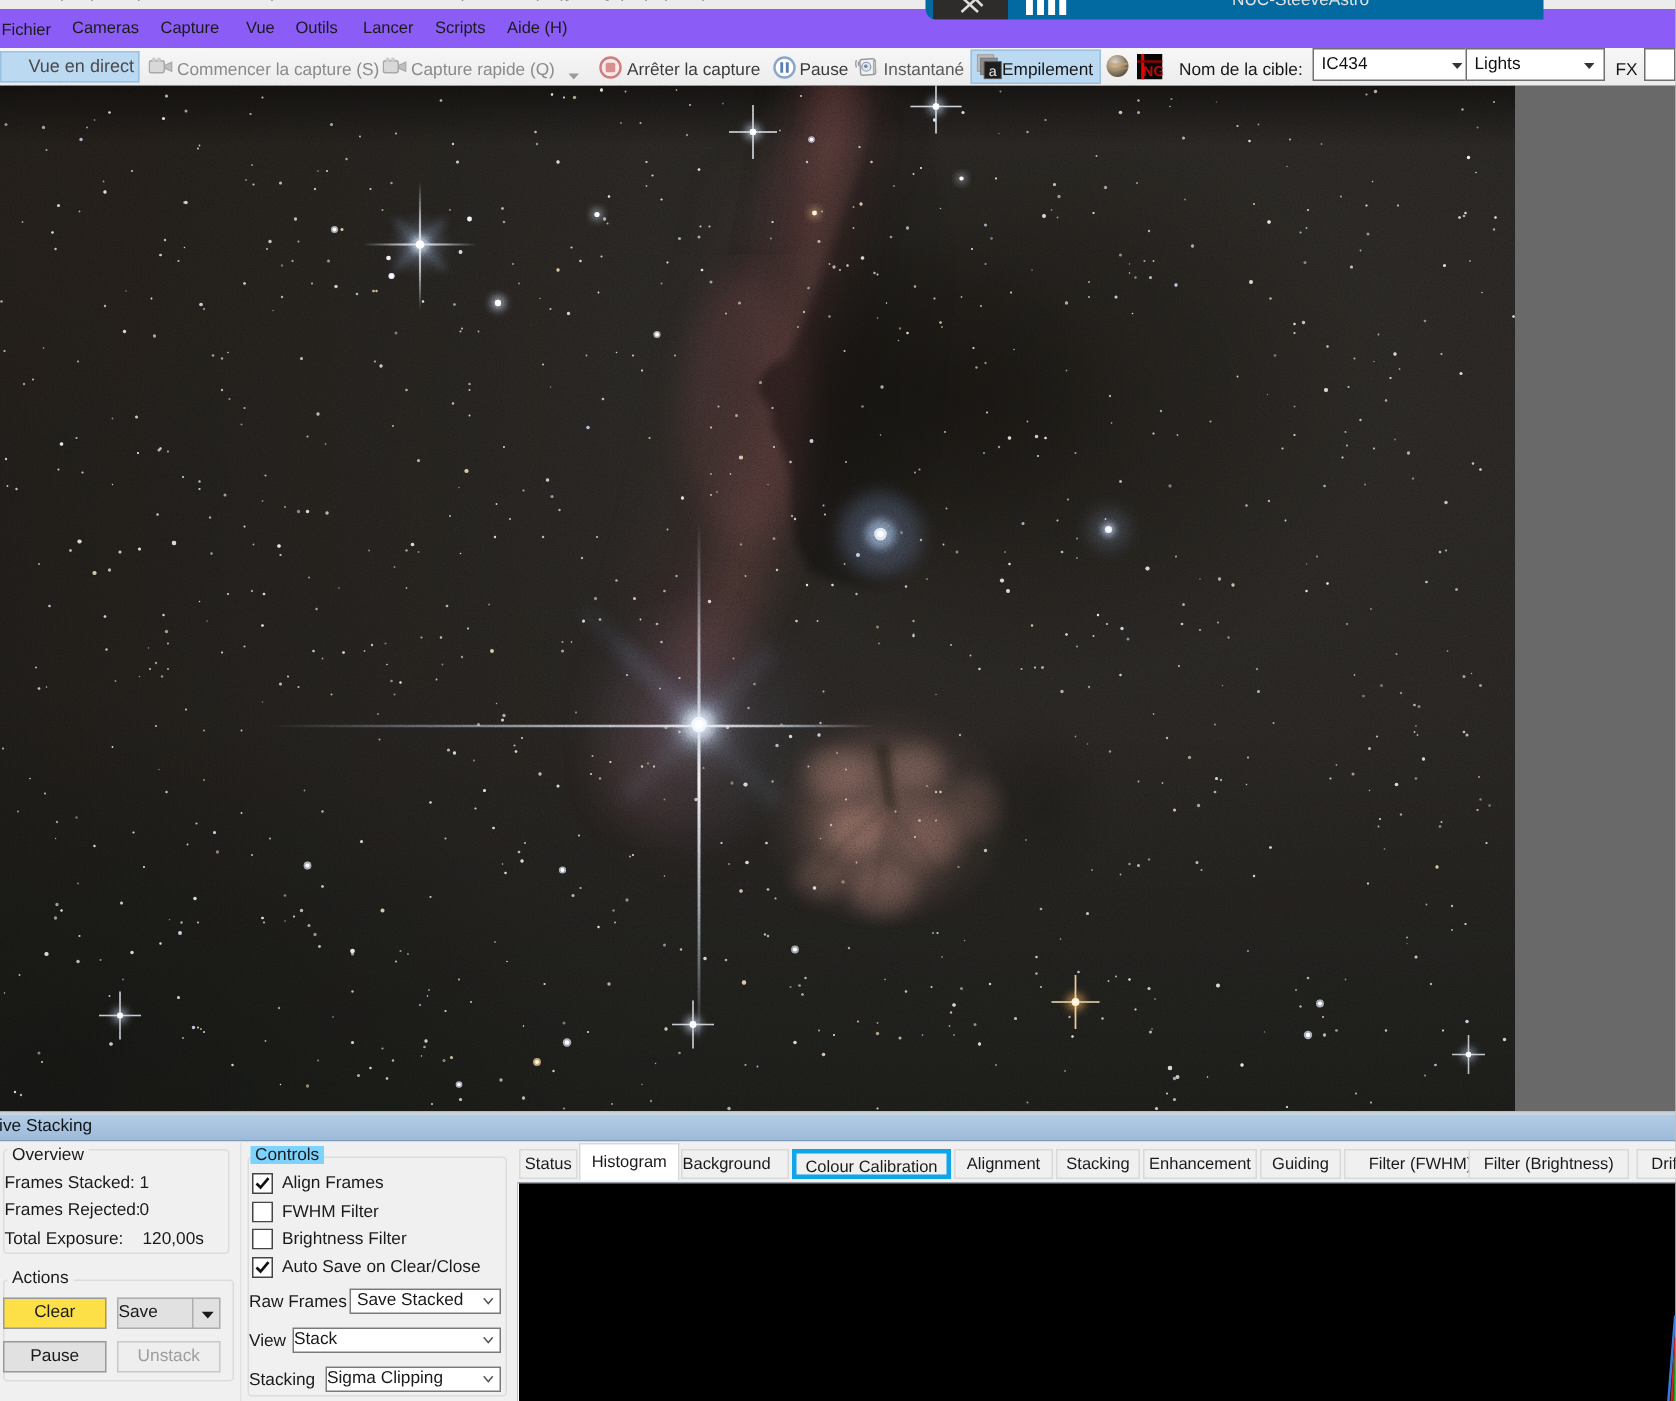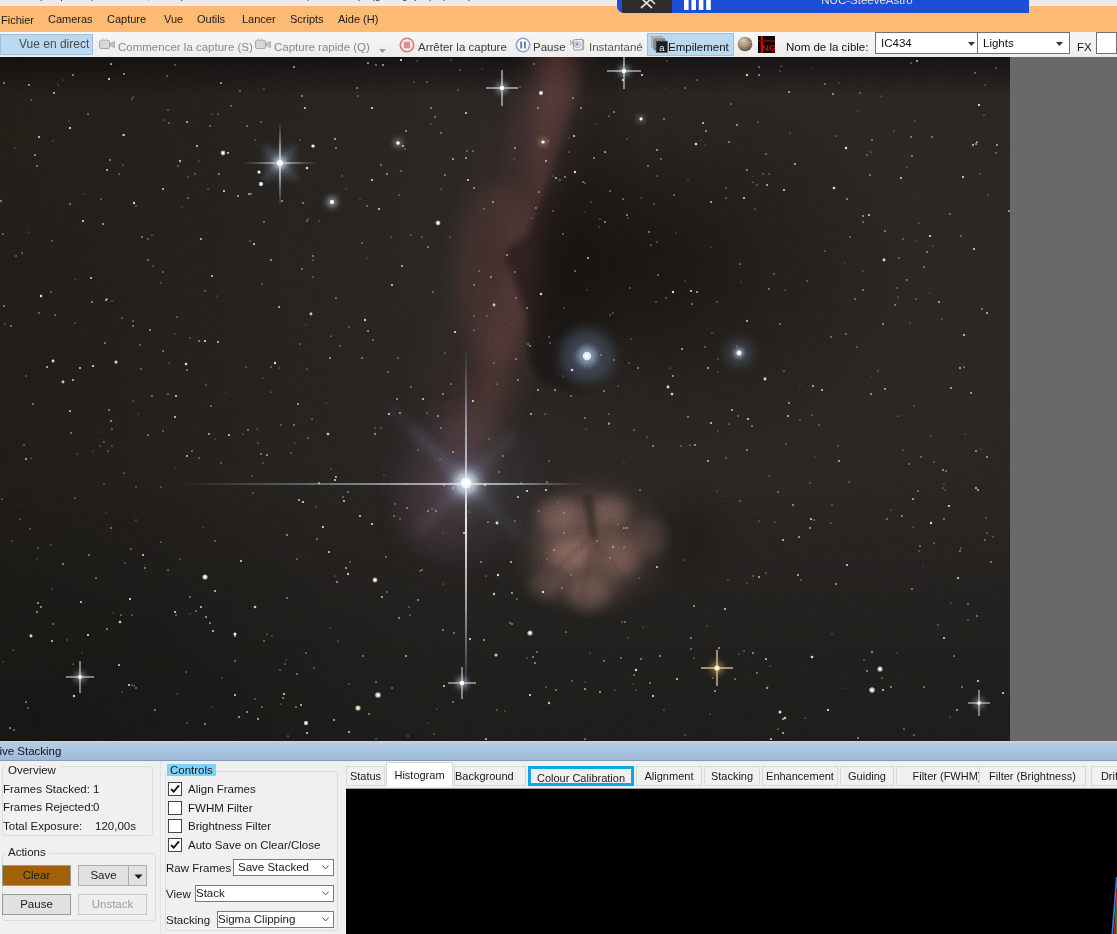--- a/index.html
+++ b/index.html
@@ -4,21 +4,21 @@
 *{margin:0;padding:0;box-sizing:border-box}
 html,body{width:1117px;height:934px;overflow:hidden}
 body{font-family:"Liberation Sans",sans-serif;background:#f0f0f0;position:relative}
 .abs{position:absolute}
 </style></head>
 <body>
 
 <div class="abs" style="left:0;top:0;width:1117px;height:6px;background:#ececec;overflow:hidden">
  <div class="abs" style="left:4px;top:-11px;color:#333;font-size:11px;white-space:nowrap">●&nbsp; SharpCap Pro (v4.1.10951, 64 bit) - ZWO ASI294MC Pro - (traitement) - (guidage) - (capture)</div>
 </div>
-<div class="abs" style="left:0;top:6px;width:1117px;height:26px;background:#fdba74;color:#1b1b1b;font-size:11px">
+<div class="abs" style="left:0;top:6px;width:1117px;height:26px;background:#8b5cf6;color:#1b1b1b;font-size:11px">
  <div class="abs" style="left:1px;top:8px">Fichier</div>
  <div class="abs" style="left:48px;top:7px">Cameras</div>
  <div class="abs" style="left:107px;top:7px">Capture</div>
  <div class="abs" style="left:164px;top:7px">Vue</div>
  <div class="abs" style="left:197px;top:7px">Outils</div>
  <div class="abs" style="left:242px;top:7px">Lancer</div>
  <div class="abs" style="left:290px;top:7px">Scripts</div>
  <div class="abs" style="left:338px;top:7px">Aide&nbsp;(H)</div>
 </div>
 <div class="abs" style="left:0;top:32px;width:1117px;height:25px;background:linear-gradient(#f7f7f7,#ececec);font-size:11.5px;color:#444">
@@ -92,21 +92,21 @@
       </svg>
  </div>
  <div class="abs" style="left:977px;top:0;width:93px;height:22px;background:#fff;border:1px solid #707070;line-height:20px;color:#111"><span style="padding-left:5px">Lights</span>
    <svg class="abs" style="right:6px;top:9px" width="7" height="4">
         <path d="M0 0 L3.5 4 L7 0 Z" fill="#333"></path>
       </svg>
  </div>
  <div class="abs" style="left:1077px;top:9px;color:#161616">FX</div>
  <div class="abs" style="left:1096px;top:0;width:21px;height:22px;background:#fff;border:1px solid #707070"></div>
 </div>
-<div class="abs" style="left:617px;top:0;width:412px;height:13px;background:#1d4ed8;border-bottom-left-radius:7px;overflow:hidden">
+<div class="abs" style="left:617px;top:0;width:412px;height:13px;background:#0369a1;border-bottom-left-radius:7px;overflow:hidden">
  <div class="abs" style="left:5px;top:0;width:50px;height:13px;background:#2e2c2b"></div>
  <svg class="abs" style="left:22px;top:-3px" width="18" height="12" viewBox="0 0 18 12">
   <path d="M2 1 L13 11 M13 1 L2 11 M9 0 L16 7" stroke="#dcdcdc" stroke-width="1.7" fill="none"></path>
  </svg>
  <svg class="abs" style="left:67px;top:-2px" width="30" height="12" viewBox="0 0 30 12">
   <rect x="0" y="1" width="4.6" height="11" fill="#fff"></rect>
       <rect x="7.4" y="1" width="4.6" height="11" fill="#fff"></rect>
   <rect x="14.8" y="1" width="4.6" height="11" fill="#fff"></rect>
       <rect x="22.2" y="1" width="4.6" height="11" fill="#fff"></rect>
  </svg>
@@ -1293,22 +1293,22 @@
  <div class="abs" style="left:5px;top:3px;background:#f0f0f0;padding:0 3px">Overview</div>
  <div class="abs" style="left:3px;top:22px">Frames Stacked:</div>
     <div class="abs" style="left:93px;top:22px">1</div>
  <div class="abs" style="left:3px;top:40px">Frames Rejected:</div>
     <div class="abs" style="left:93px;top:40px">0</div>
  <div class="abs" style="left:3px;top:59px">Total Exposure:</div>
     <div class="abs" style="left:95px;top:59px">120,00s</div>
 
  <fieldset class="abs" style="left:2px;top:92px;width:154px;height:68px;border:1px solid #dcdcdc;border-radius:3px"></fieldset>
  <div class="abs" style="left:5px;top:85px;background:#f0f0f0;padding:0 3px">Actions</div>
- <div class="abs" style="left:2px;top:104px;width:69px;height:21px;background:#a16207;border:1px solid #999;text-align:center;line-height:19px">Clear</div>
- <div class="abs" style="left:78px;top:104px;width:51px;height:21px;background:#e1e1e1;border:1px solid #adadad;text-align:center;line-height:19px">Save</div>
+ <div class="abs" style="left:2px;top:104px;width:69px;height:21px;background:#fde047;border:1px solid #999;text-align:center;line-height:19px">Clear</div>
+ <div class="abs" style="left:78px;top:104px;width:51px;height:21px;background:#e1e1e1;border:1px solid #adadad;text-align:left;line-height:19px">Save</div>
  <div class="abs" style="left:128px;top:104px;width:19px;height:21px;background:#e1e1e1;border:1px solid #adadad">
    <svg class="abs" style="left:5px;top:8px" width="9" height="6">
         <path d="M0.5 0.5 L4.5 5 L8.5 0.5 Z" fill="#1a1a1a"></path>
       </svg>
  </div>
  <div class="abs" style="left:2px;top:133px;width:69px;height:21px;background:#e1e1e1;border:1px solid #999;text-align:center;line-height:19px">Pause</div>
  <div class="abs" style="left:78px;top:133px;width:69px;height:21px;background:#eeeeee;border:1px solid #c8c8c8;text-align:center;line-height:19px;color:#9d9d9d">Unstack</div>
 
  <div class="abs" style="left:160px;top:0;width:1px;height:173px;background:#e2e2e2"></div>
 

